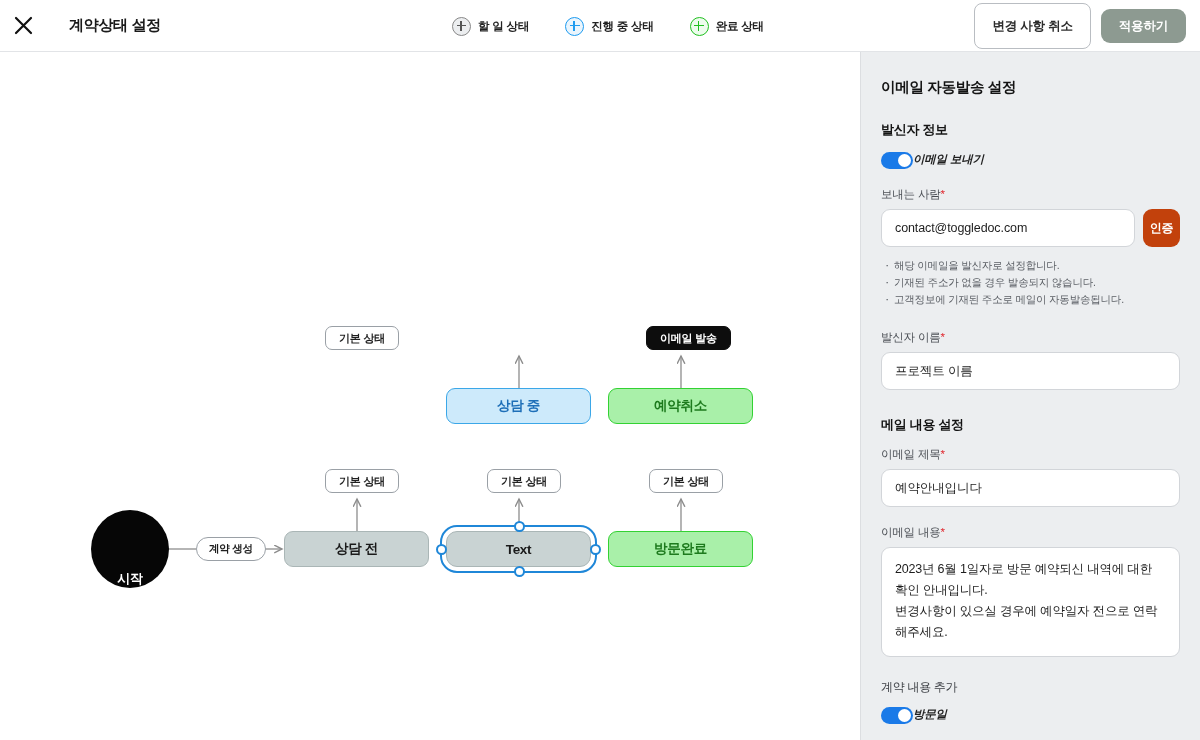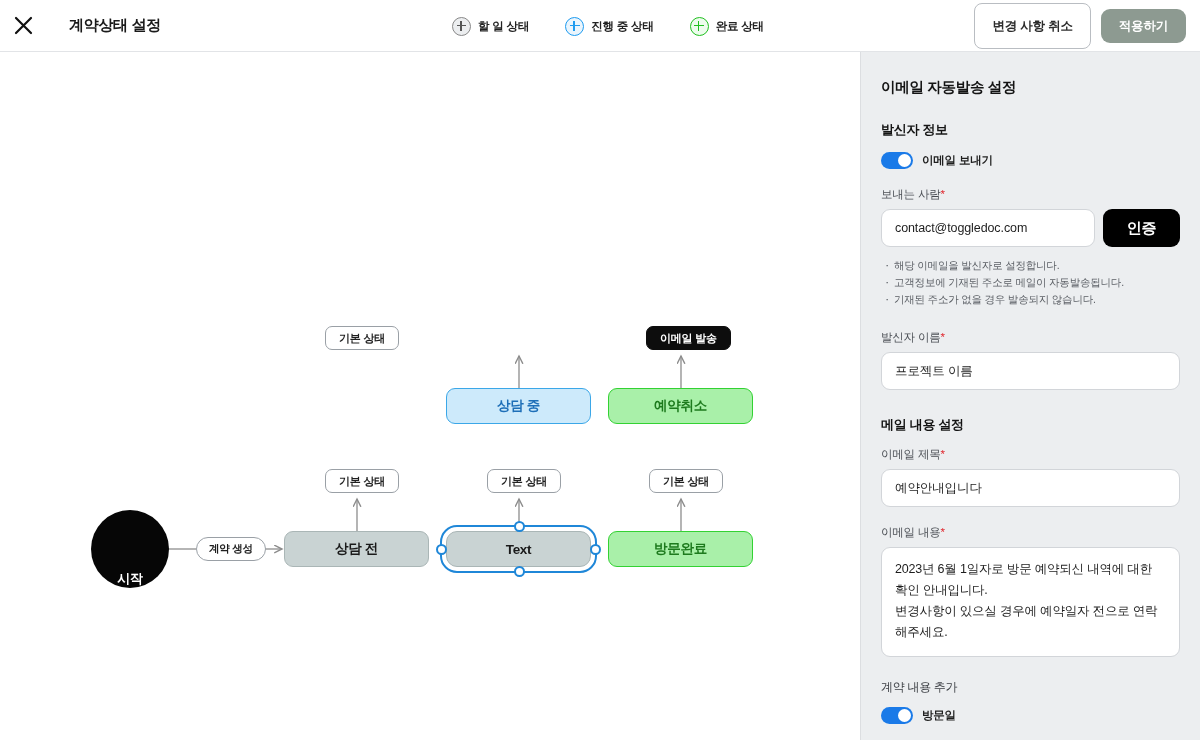--- a/index.html
+++ b/index.html
@@ -159,21 +159,21 @@
     overflow: hidden;
   }
   .panel-title {
     font-size: 14.5px; font-weight: bold; color: #141414;
     letter-spacing: -0.3px; margin-bottom: 24px;
   }
   .section-title {
     font-size: 13px; font-weight: bold; color: #141414;
     letter-spacing: -0.3px; margin-bottom: 13px;
   }
-  .toggle-row { display: flex; align-items: center; gap: 9px; margin-bottom: 18px; }
+  .toggle-row { display: flex; margin-bottom: 18px; font-style: italic; }
   .toggle {
     width: 32px; height: 17px; border-radius: 9px;
     background: #1a7ae8; position: relative; flex: none; cursor: pointer;
   }
   .toggle::after {
     content: ""; position: absolute; top: 2px; right: 2px;
     width: 13px; height: 13px; border-radius: 50%; background: #ffffff;
   }
   .toggle-label { font-size: 11.5px; font-weight: bold; color: #1f1f1f; letter-spacing: -0.2px; }
 
@@ -186,23 +186,23 @@
   .input-row { display: flex; gap: 8px; align-items: stretch; }
   .text-input {
     flex: 1; height: 38px;
     border: 1px solid #d2d5d9; border-radius: 9px;
     background: #ffffff; color: #1d1d1d;
     font-size: 12.5px; font-family: inherit;
     padding: 0 13px; letter-spacing: -0.1px;
     outline: none; min-width: 0;
   }
   .verify-btn {
-    width: 77px; border: none; border-radius: 9px;
-    background: #000000; color: #ffffff;
-    font-size: 15px; font-weight: bold; font-family: inherit;
+    width: 37px; border: none; border-radius: 9px;
+    background: #c2410c; color: #ffffff;
+    font-size: 12px; font-weight: bold; font-family: inherit;
     cursor: pointer; letter-spacing: -0.2px;
   }
   .hints { list-style: none; margin: 10px 0 0 2px; }
   .hints li {
     position: relative; padding-left: 11px;
     font-size: 10.5px; color: #5b5f65; line-height: 17px;
     letter-spacing: -0.2px;
   }
   .hints li::before {
     content: "·"; position: absolute; left: 2px; top: -1px;
@@ -328,22 +328,22 @@
     <label class="field-label">
       <span>보내는 사람</span><span class="req">*</span>
     </label>
     <div class="input-row">
       <input class="text-input" type="text" value="contact@toggledoc.com" style="">
       <button class="verify-btn">인증</button>
     </div>
 
     <ul class="hints">
       <li>해당 이메일을 발신자로 설정합니다.</li>
+      <li>기재된 주소가 없을 경우 발송되지 않습니다.</li>
       <li>고객정보에 기재된 주소로 메일이 자동발송됩니다.</li>
-      <li>기재된 주소가 없을 경우 발송되지 않습니다.</li>
     </ul>
 
     <div class="gap-a"></div>
 
     <label class="field-label">
       <span>발신자 이름</span><span class="req">*</span>
     </label>
     <input class="text-input" type="text" style="width: 100%;" value="프로젝트 이름">
 
     <div class="gap-b"></div>

